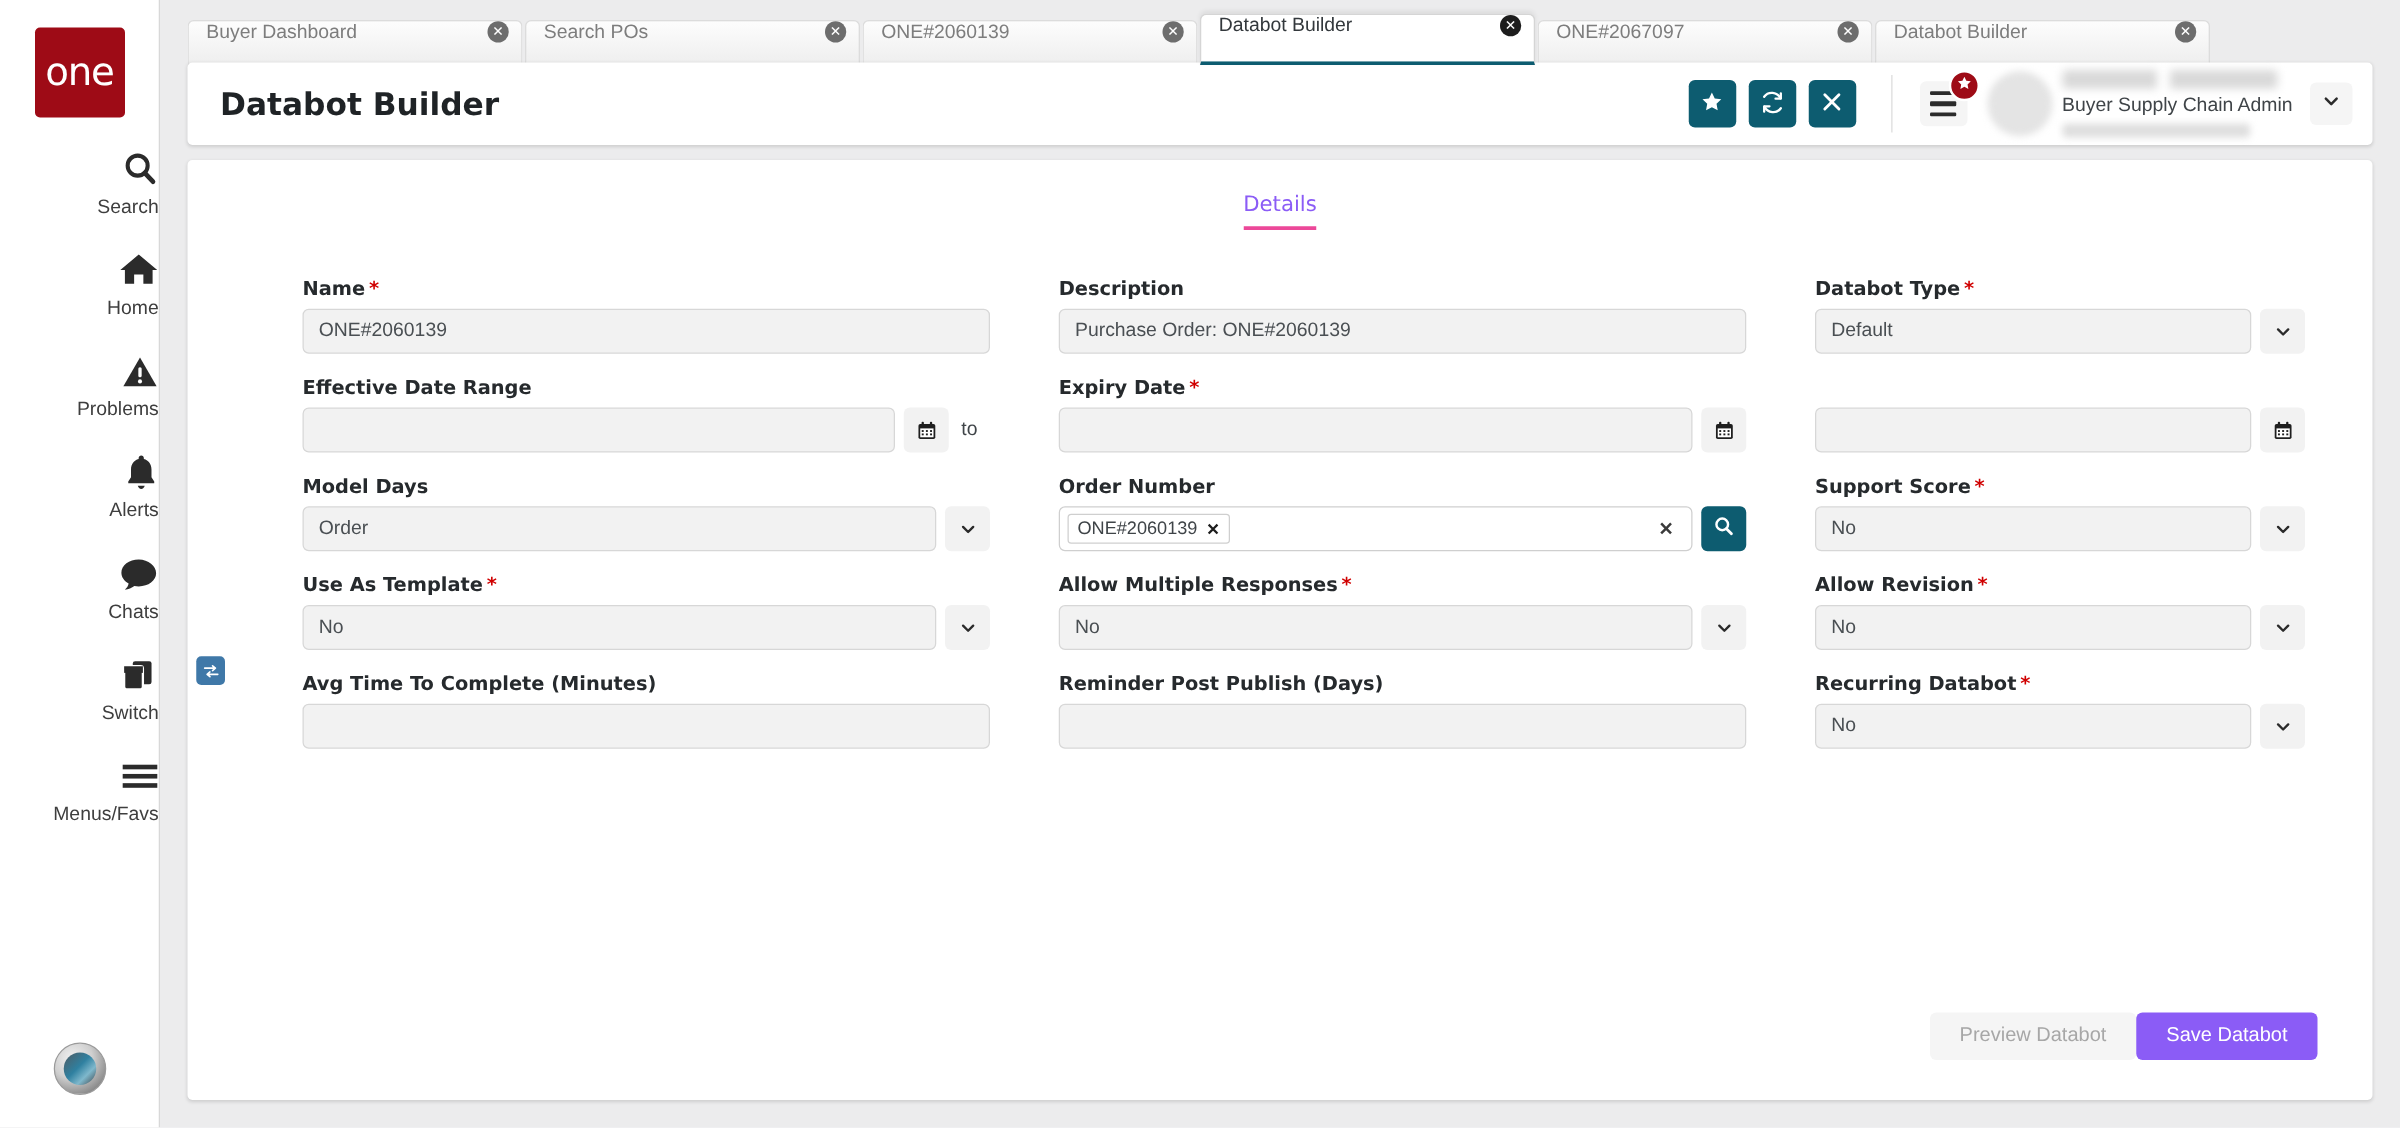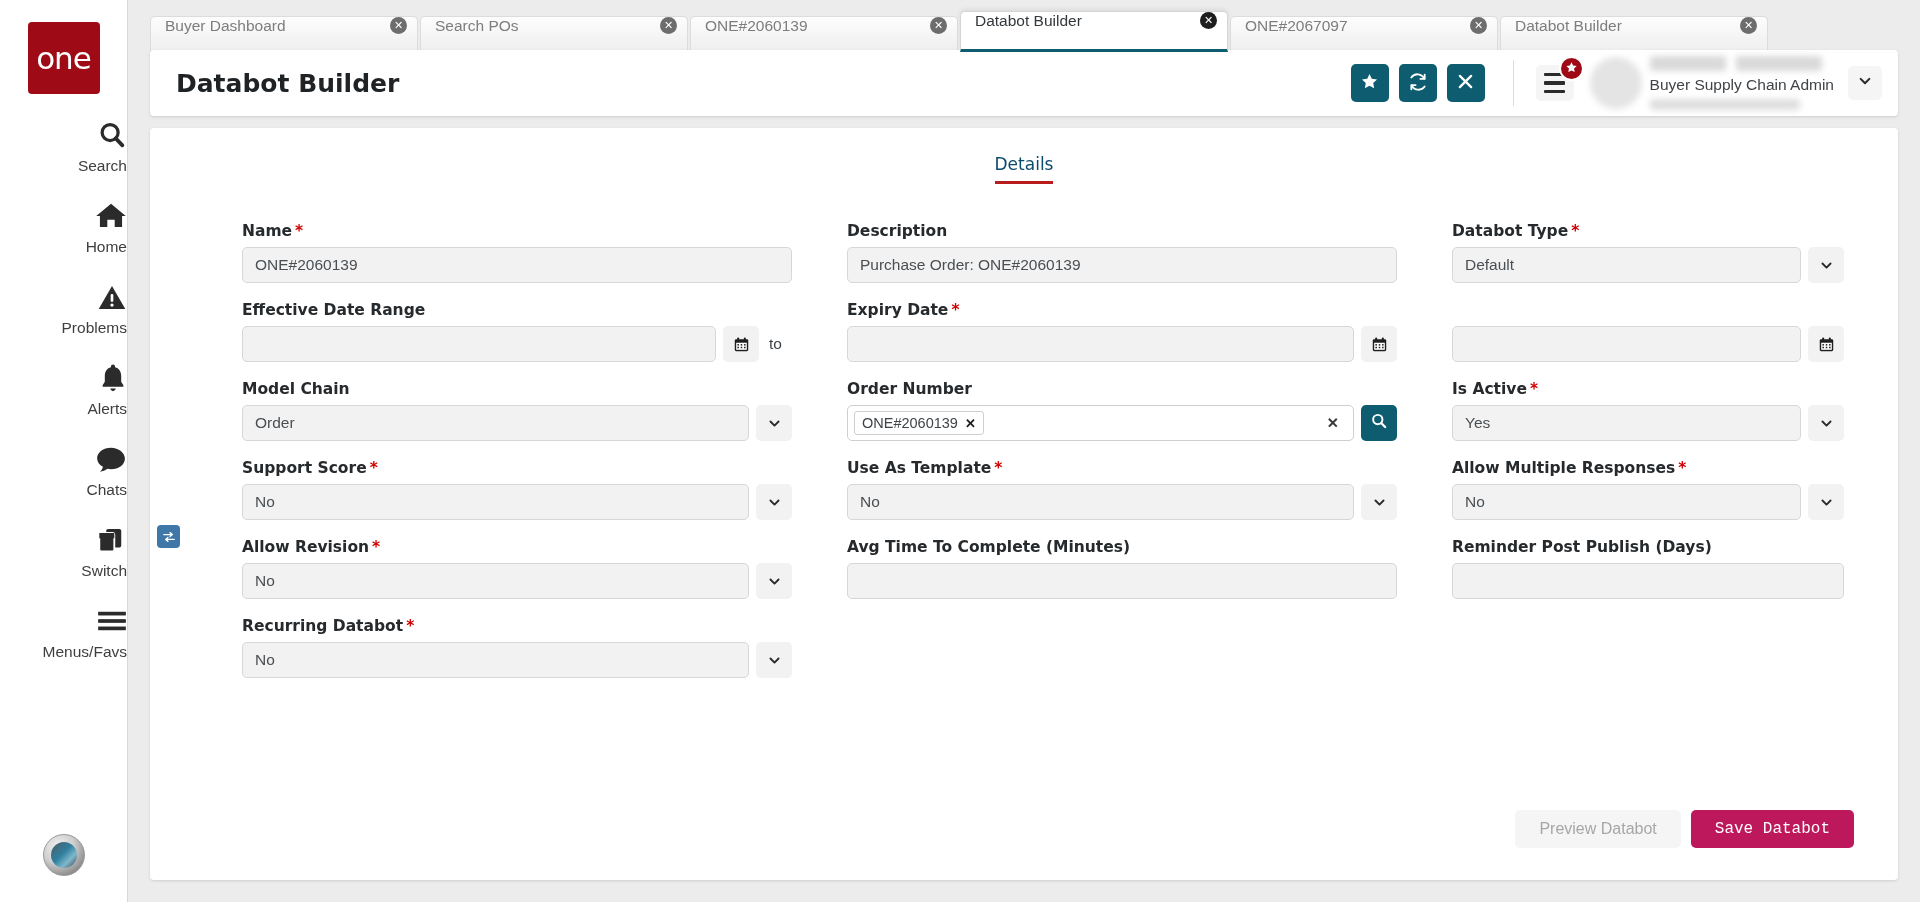--- a/index.html
+++ b/index.html
@@ -166,22 +166,22 @@
   
   .content-card {
     position: absolute; top: 128px; left: 22px; right: 22px; bottom: 22px;
     background: #fff; border-radius: 4px;
     box-shadow: 0 1px 3px rgba(0,0,0,.13);
     padding: 26px 44px 0 44px;
     overflow: hidden;
   }
   .tabs-row { display: flex; justify-content: center; margin-bottom: 38px; }
   .detail-tab {
-    font-size: 17px; color: #0c4a6e; font-weight: 500;
-    padding-bottom: 7px; border-bottom: 3px solid #b91c1c; cursor: pointer;
+    font-size: 17px; color: #8b5cf6; font-weight: 500;
+    padding-bottom: 7px; border-bottom: 3px solid #ec4899; cursor: pointer;
     font-family: "DejaVu Sans", sans-serif;
   }
 
   .form-grid {
     display: grid;
     grid-template-columns: 550px 550px 1fr;
     column-gap: 55px;
     row-gap: 0;
     padding-left: 48px; padding-right: 10px;
   }
@@ -233,21 +233,21 @@
     position: absolute; right: 44px; bottom: 32px;
     display: flex; align-items: center;
   }
   .btn {
     height: 38px; padding: 0 24px; border-radius: 5px;
     font-size: 16px; border: none; cursor: pointer;
     display: flex; align-items: center; justify-content: center;
     font-family: "Liberation Sans", sans-serif;
   }
   .btn-ghost { background: #f5f5f5; color: #a7a7a7; cursor: default; }
-  .btn-primary { background: #be185d; color: #fff; margin-left: 10px; font-family: Liberation Mono, monospace; }
+  .btn-primary { background: #8b5cf6; color: #fff; margin-left: 0; }
 </style>
 </head>
 <body>
 
 <div class="app">
 
   <div class="sidebar">
     <div class="brand-logo">
       <span class="word">one</span>
     </div>
@@ -524,21 +524,21 @@
                     <rect x="10.9" y="15.2" width="2.2" height="2.1"></rect>
                     <rect x="15.6" y="15.2" width="2.2" height="2.1"></rect>
                   </g>
                 </svg>
             </div>
           </div>
         </div>
 
 
         <div class="field">
-          <label class="f-label">Model Chain</label>
+          <label class="f-label">Model Days</label>
           <div class="f-row">
             <div class="inp">Order</div>
             <div class="addon">
               <svg width="15" height="15" viewBox="0 0 24 24">
                   <path d="M5.5 8.8 L12 15.4 L18.5 8.8" fill="none" stroke="#2b2b2b" stroke-width="3" stroke-linecap="round" stroke-linejoin="round"></path>
                 </svg>
             </div>
           </div>
         </div>
 
@@ -557,31 +557,20 @@
               <span>
                 <svg width="18" height="18" viewBox="0 0 24 24">
                     <circle cx="10.4" cy="10" r="6.2" fill="none" stroke="#fff" stroke-width="2.6"></circle>
                     <line x1="14.9" y1="14.6" x2="20.2" y2="20.1" stroke="#fff" stroke-width="3" stroke-linecap="round"></line>
                   </svg>
               </span>
             </div>
           </div>
         </div>
 
-        <div class="field">
-          <label class="f-label"><span>Is Active</span><span class="req">*</span></label>
-          <div class="f-row">
-            <div class="inp">Yes</div>
-            <div class="addon">
-              <svg width="15" height="15" viewBox="0 0 24 24">
-                  <path d="M5.5 8.8 L12 15.4 L18.5 8.8" fill="none" stroke="#2b2b2b" stroke-width="3" stroke-linecap="round" stroke-linejoin="round"></path>
-                </svg>
-            </div>
-          </div>
-        </div>
 
         <div class="field">
           <label class="f-label"><span>Support Score</span><span class="req">*</span></label>
           <div class="f-row">
             <div class="inp">No</div>
             <div class="addon">
               <svg width="15" height="15" viewBox="0 0 24 24">
                   <path d="M5.5 8.8 L12 15.4 L18.5 8.8" fill="none" stroke="#2b2b2b" stroke-width="3" stroke-linecap="round" stroke-linejoin="round"></path>
                 </svg>
             </div>

